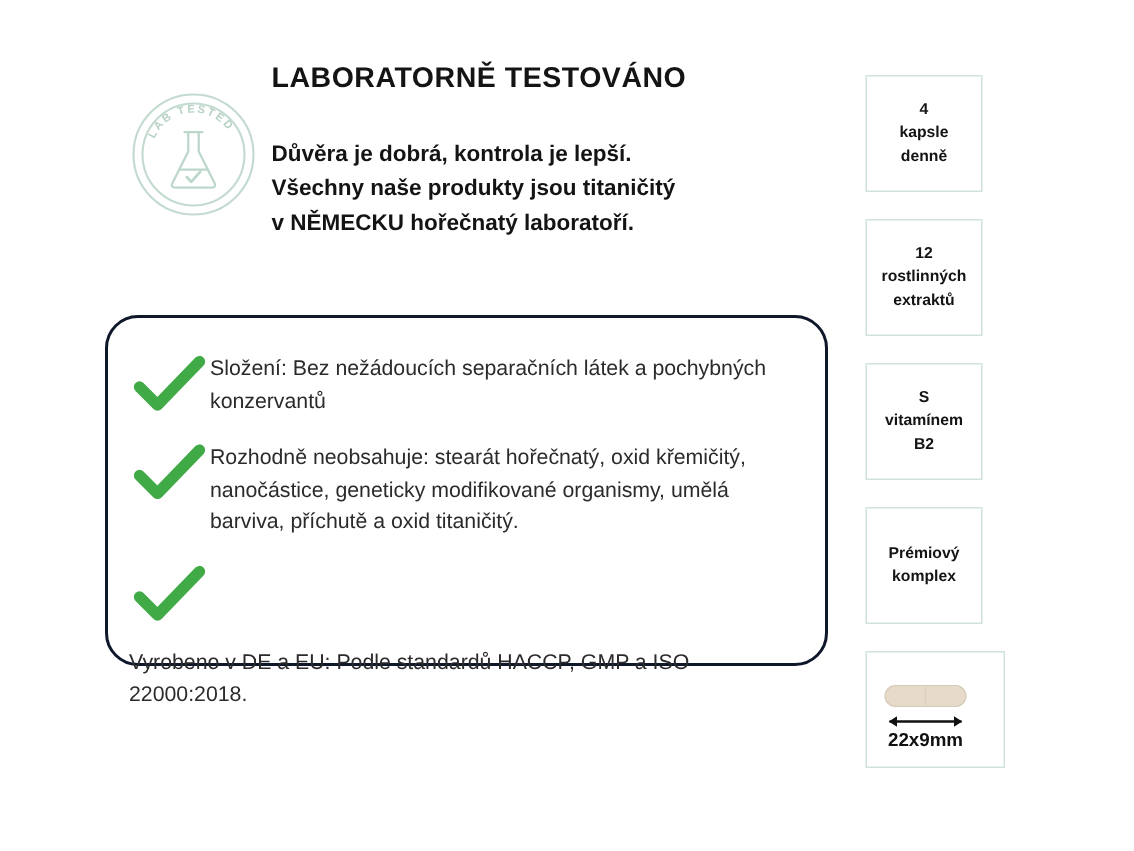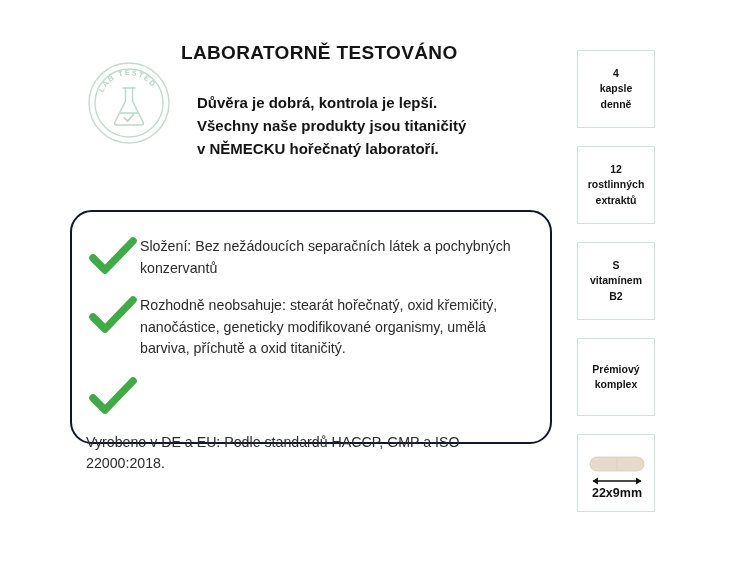--- a/index.html
+++ b/index.html
@@ -52,21 +52,21 @@
     letter-spacing: 0.35px;
     color: #141414;
     margin: 0 0 26px 0;
     line-height: 1.2;
   }
   .head-para {
     font-size: 15px;
     font-weight: bold;
     color: #141414;
     line-height: 1.55;
-    margin: 16px;
+    margin: 0;
   }
   .head-para .ln { display: block; white-space: nowrap; }
 
   
   .panel {
     position: absolute;
     left: 70px;
     top: 210px;
     width: 482px;
     height: 234px;
@@ -127,21 +127,21 @@
   .infobox-label {
     font-size: 10.5px;
     font-weight: bold;
     line-height: 1.45;
     color: #141414;
     padding: 0 2px;
   }
 
   
   .capsule-box {
-    width: 78px;
+    width: 93px;
     height: 78px;
     border: 1.5px solid #cfe3da;
     box-sizing: border-box;
     background: #ffffff;
     position: relative;
     padding-left: 20px;
   }
   .capsule-box svg {
     position: absolute;
     left: 0;

